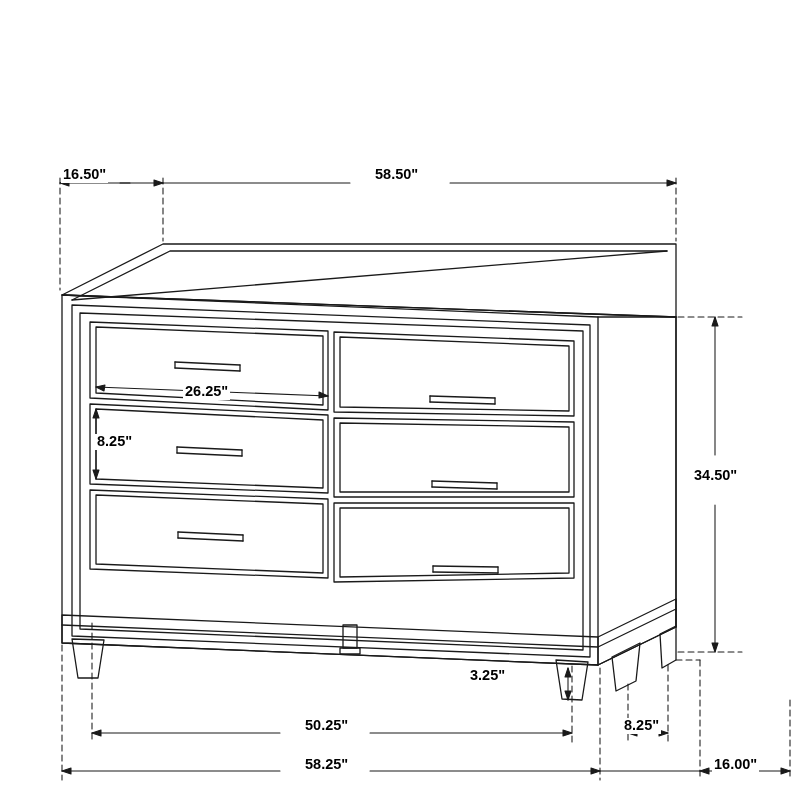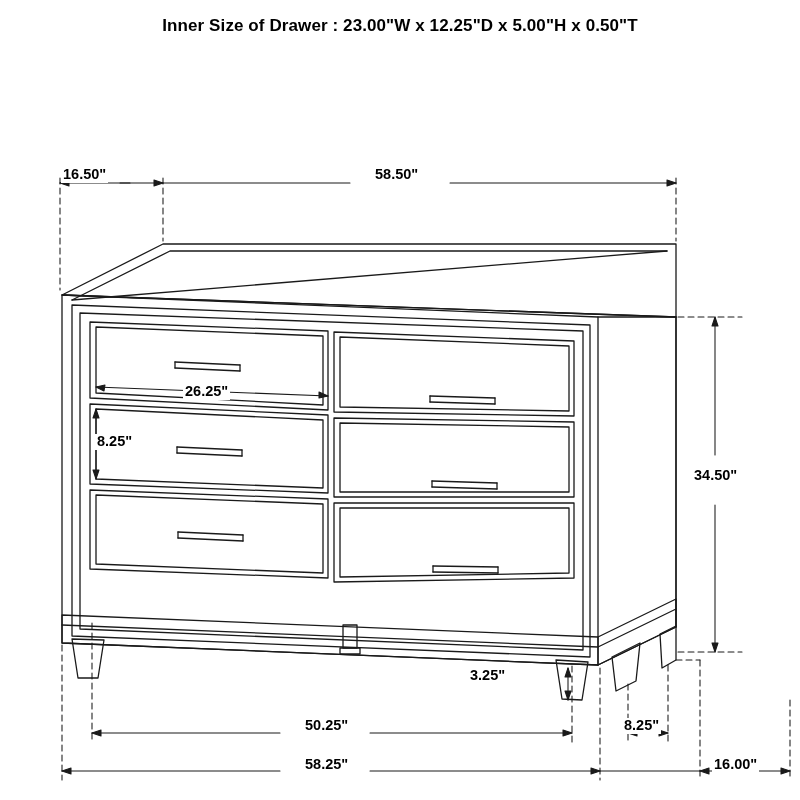--- a/index.html
+++ b/index.html
@@ -49,21 +49,20 @@
     background: #ffffff;
     padding: 0 2px;
     line-height: 1.1;
   }
 </style>
 </head>
 <body>
 
 <div id="stage">
 
-  <div id="title">Inner Size of Drawer : 23.00"W x 12.25"D x 5.00"H x 0.50"T</div>
 
   <svg id="drawing" viewBox="0 0 800 800">
     <g fill="none" stroke="#1a1a1a" stroke-width="1.3" stroke-linejoin="round" stroke-linecap="round">
 
       <g>
         <path d="M60,293 L160,243 L676,243 L676,243 Z" opacity="0"></path>
         <path d="M62,295 L163,244 L676,244 L676,317 Z"></path>
         <path d="M62,295 L676,317"></path>
         <path d="M72,300 L170,251 L667,251"></path>
         <path d="M72,300 L667,251"></path>

